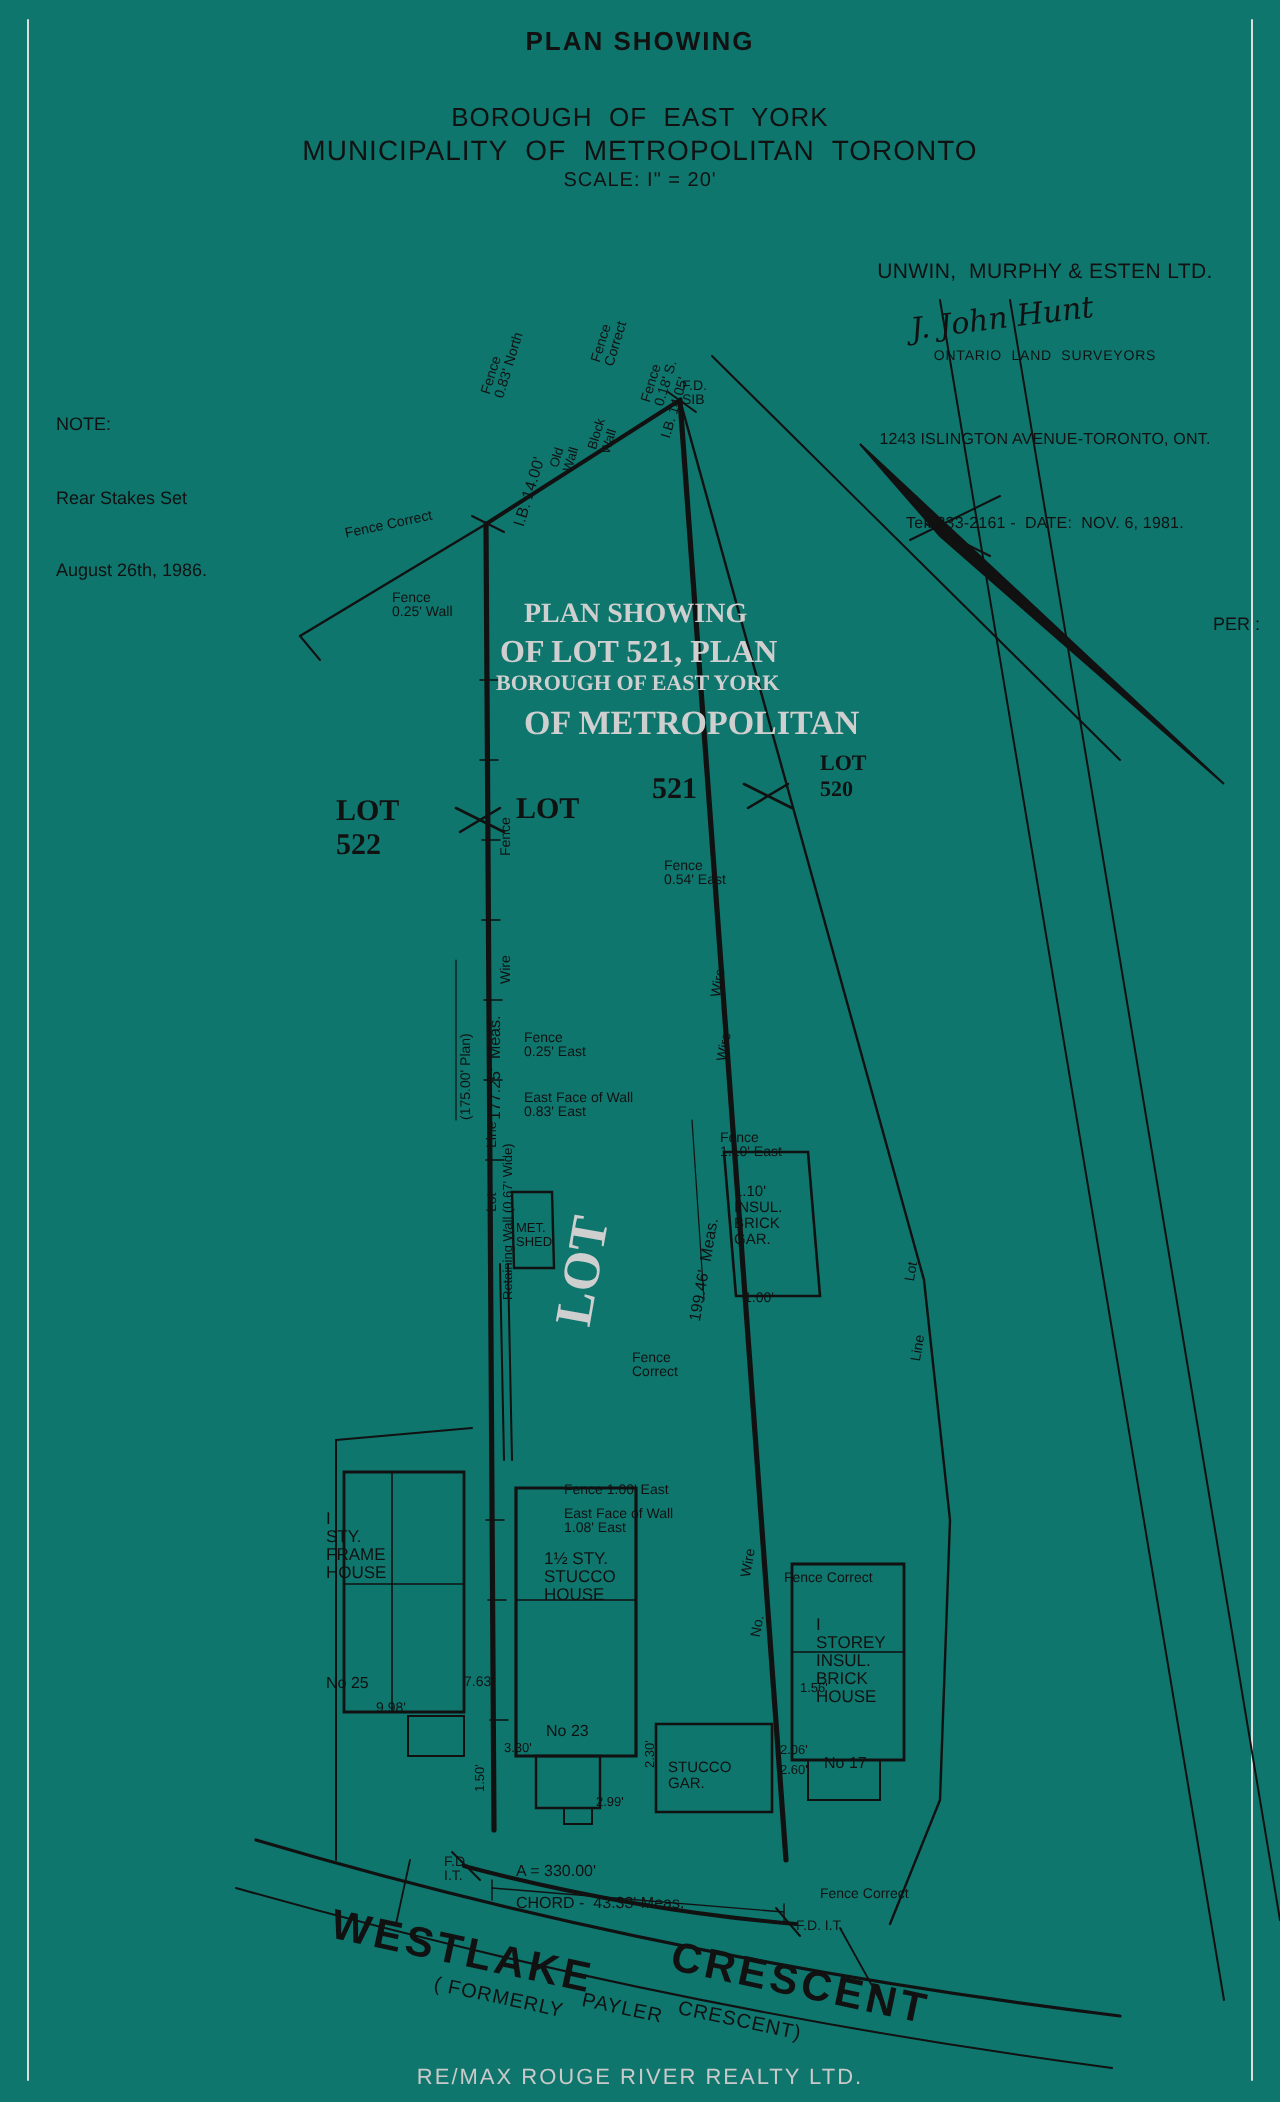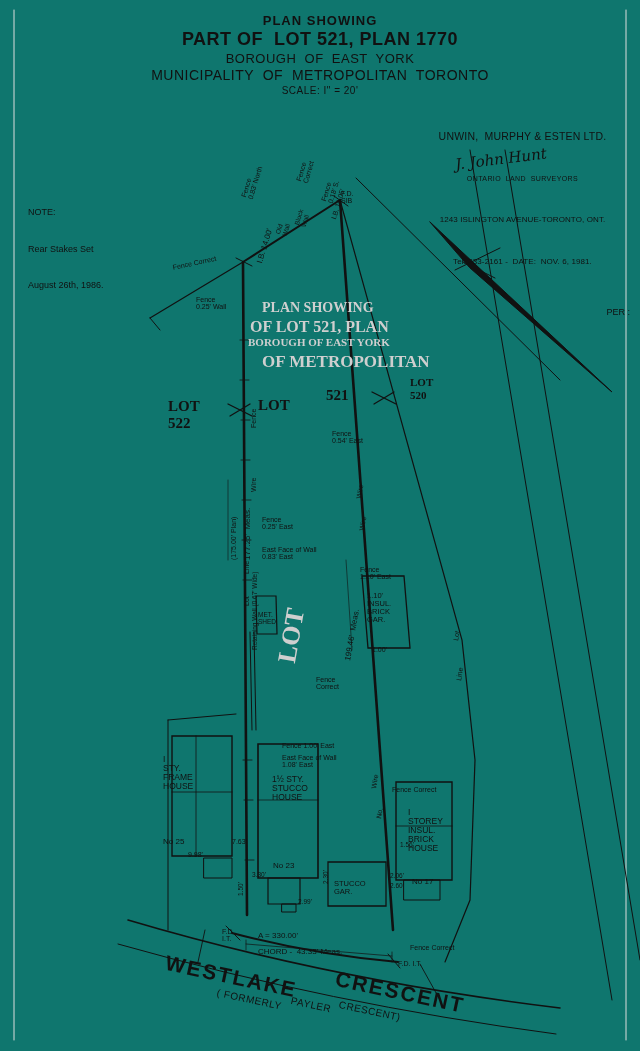--- a/index.html
+++ b/index.html
@@ -118,21 +118,20 @@
   .rot-73 { transform: rotate(-73deg); transform-origin: 0 0; }
   .rot-12 { transform: rotate(-12deg); transform-origin: 0 0; }
   .rotp12 { transform: rotate(12deg);  transform-origin: 0 0; }
 </style>
 </head>
 <body>
 
 <div class="sheet">
 
   <div class="txt t-plan-showing">PLAN SHOWING</div>
-  <div class="txt t-main">PART OF  LOT 521, PLAN 1770</div>
   <div class="txt t-borough">BOROUGH  OF  EAST  YORK</div>
   <div class="txt t-municipality">MUNICIPALITY  OF  METROPOLITAN  TORONTO</div>
   <div class="txt t-scale">SCALE: I" = 20'</div>
 
 
   <div class="txt blk-right">
     <div class="r1">UNWIN,  MURPHY &amp; ESTEN LTD.</div>
     <div class="r2">ONTARIO  LAND  SURVEYORS</div>
     <div class="r3">1243 ISLINGTON AVENUE-TORONTO, ONT.</div>
     <div class="r4">Tel. 233-2161 -  DATE:  NOV. 6, 1981.</div>
@@ -333,14 +332,15 @@
 I.T.</div>
       <div class="txt lbl " style="left: 398px; top: 960px; font-size: 7px;">F.D. I.T.</div>
     </div>
 
   <div class="txt street-name rotp12" style="left:168px; top:952px;">WESTLAKE</div>
   <div class="txt street-name rotp12" style="left:338px; top:968px;">CRESCENT</div>
   <div class="txt street-sub rotp12" style="left:218px; top:988px;">( FORMERLY</div>
   <div class="txt street-sub rotp12" style="left:292px; top:996px;">PAYLER</div>
   <div class="txt street-sub rotp12" style="left:340px; top:1000px;">CRESCENT)</div>
 
+  <div class="watermark">RE/MAX  ROUGE  RIVER  REALTY  LTD.</div>
 
 </div>
 
 </body></html>

